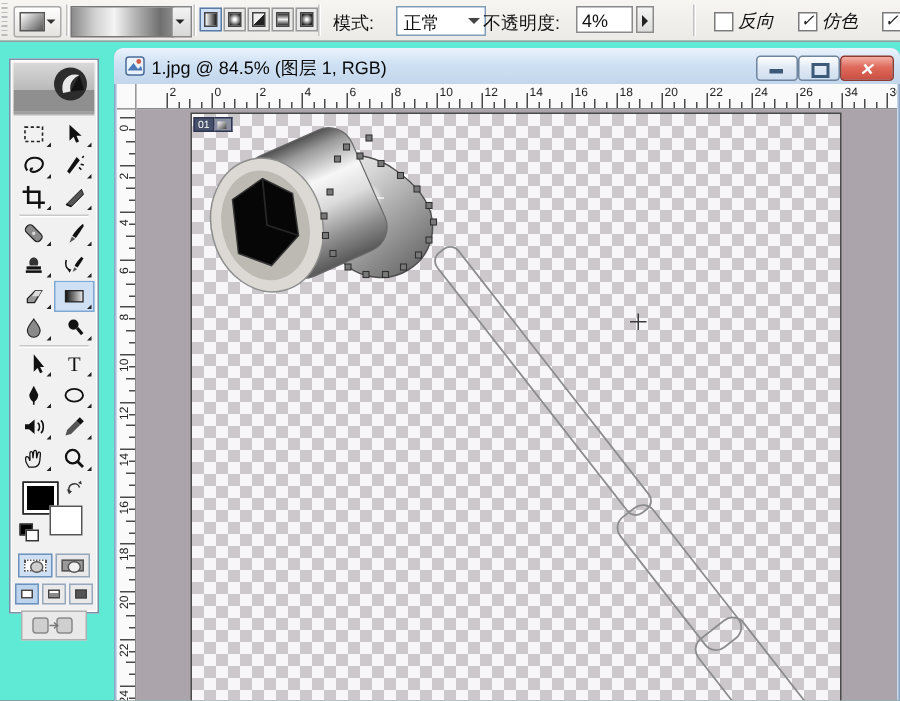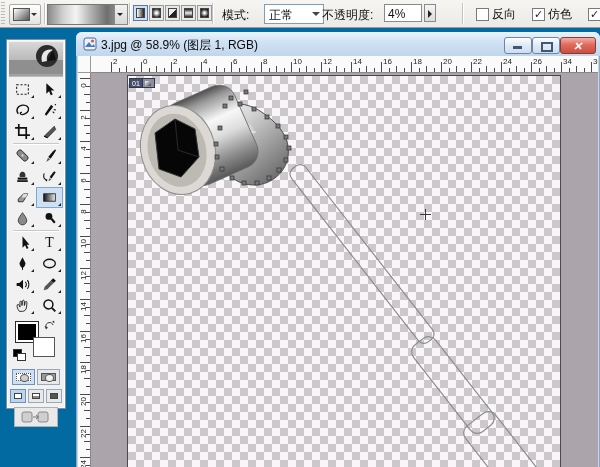--- a/index.html
+++ b/index.html
@@ -1,16 +1,16 @@
 <!DOCTYPE html>
 <html><head>
 <meta charset="utf-8">
 <style>
   html,body{margin:0;padding:0;background:#666;font-family:"Liberation Sans",sans-serif;}
-  #screen{position:relative;width:600px;height:467px;overflow:hidden;background:#0369a1;font-size:12px;color:#111;}
+  #screen{position:relative;width:600px;height:467px;overflow:hidden;background:#5eead4;font-size:12px;color:#111;}
   
   #optbar{position:absolute;left:0;top:0;width:600px;height:27px;background:linear-gradient(#f6f5f2,#ebeae6);border-bottom:1px solid #9a9a9a;}
   #optgrip{position:absolute;left:1px;top:2px;width:4px;height:23px;background:repeating-linear-gradient(#bbb 0 1px,transparent 1px 3px);}
   .sep{position:absolute;top:3px;width:1px;height:21px;background:#c2c2c2;box-shadow:1px 0 0 #fff;}
   #presetbtn{position:absolute;left:9px;top:4px;width:30px;height:19px;border:1px solid #aaa;border-radius:2px;background:linear-gradient(#fff,#e4e2de);}
   #presetbtn .thumb{position:absolute;left:3px;top:3px;width:15px;height:11px;border:1px solid #555;background:linear-gradient(135deg,#fff,#555);}
   #presetbtn .arr{position:absolute;right:3px;top:8px;border:3.5px solid transparent;border-top-color:#333;}
   #gradpreview{position:absolute;left:47px;top:4px;width:67px;height:19px;border:1px solid #777;background:linear-gradient(90deg,#8a8a8a,#cfcfcf 22%,#f4f4f4 42%,#b7b7b7 62%,#6f6f6f 88%,#8a8a8a);}
   #gradarrow{position:absolute;left:114px;top:4px;width:12px;height:19px;border:1px solid #888;background:linear-gradient(#f3f3f3,#d8d8d8);}
   #gradarrow i{position:absolute;left:2px;top:8px;border:3.5px solid transparent;border-top-color:#222;}
@@ -25,21 +25,21 @@
   .g4 .ic{background:radial-gradient(circle at 50% 50%,#fff 10%,#222 75%);}
   .optlabel{position:absolute;top:7px;white-space:nowrap;}
   #modesel{position:absolute;left:264px;top:4px;width:58px;height:18px;border:1px solid #7f9db9;background:#fff;}
   #modesel .val{position:absolute;left:4px;top:2px;}
   #modesel .chev{position:absolute;right:3px;top:7px;border:4px solid transparent;border-top-color:#444;}
   #opacityfield{position:absolute;left:384px;top:4px;width:38px;height:18px;border:1px solid #8a8a8a;background:#fff;box-sizing:border-box;}
   #opacityfield .val{position:absolute;left:3px;top:2px;}
   #opacityarrow{position:absolute;left:424px;top:4px;width:12px;height:18px;border:1px solid #8a8a8a;background:linear-gradient(#f5f5f5,#ddd);box-sizing:border-box;}
   #opacityarrow i{position:absolute;left:3px;top:5px;border:4px solid transparent;border-left-color:#222;}
   #cbrow{position:absolute;left:476px;top:6px;display:flex;gap:16px;white-space:nowrap;}
-  .cbwrap{display:flex;align-items:center;gap:3px;}
+  .cbwrap{display:flex;align-items:center;gap:3px;font-style:italic;}
   .cbbox{width:11px;height:11px;border:1px solid #7a7a7a;background:#fff;font-size:11px;line-height:10px;text-align:center;color:#222;}
   
   #toolbox{position:absolute;left:6px;top:39px;width:60px;height:370px;background:#f1f1f1;border:1px solid #7d8fa8;box-shadow:inset 0 0 0 1px #fff;box-sizing:border-box;}
   #tblogo{position:relative;margin:2px;height:34px;background:linear-gradient(#d8d8d8,#9f9f9f);overflow:hidden;border-bottom:1px solid #bbb;}
   #toolgrid{display:grid;grid-template-columns:1fr 1fr;margin:1px 2px 0 2px;}
   .tool{position:relative;height:21px;display:flex;align-items:center;justify-content:center;}
   .tool svg{display:block;}
   .tool:after{content:"";position:absolute;right:2px;bottom:2px;border-left:3px solid transparent;border-bottom:3px solid #222;}
   .tool.sel{background:#cfe0f5;box-shadow:inset 0 0 0 1px #7fa7d2;}
   .tbdiv{height:1px;margin:1px 4px;background:#c9c9c9;box-shadow:0 1px 0 #fff;}
@@ -356,21 +356,21 @@
 
   <div id="docwin">
     <div id="titlebar">
       <span id="titleicon">
         <svg width="14" height="14" viewBox="0 0 14 14">
             <rect x="1" y="1" width="12" height="12" rx="2" fill="#eaf2fa" stroke="#4a6a9a"></rect>
             <path d="M2 10 L6 5 L9 9 L11 7 L12 10 Z" fill="#4a78b8"></path>
             <circle cx="9.5" cy="4" r="1.6" fill="#d05a4a"></circle>
           </svg>
       </span>
-      <span id="titletext">3.jpg @ 58.9% (图层 1, RGB)</span>
+      <span id="titletext">1.jpg @ 84.5% (图层 1, RGB)</span>
       <div class="winbtn" id="btnmin">
           <i></i>
         </div>
       <div class="winbtn" id="btnmax">
           <i></i>
         </div>
       <div class="winbtn" id="btnclose">
           <i>✕</i>
         </div>
     </div>

